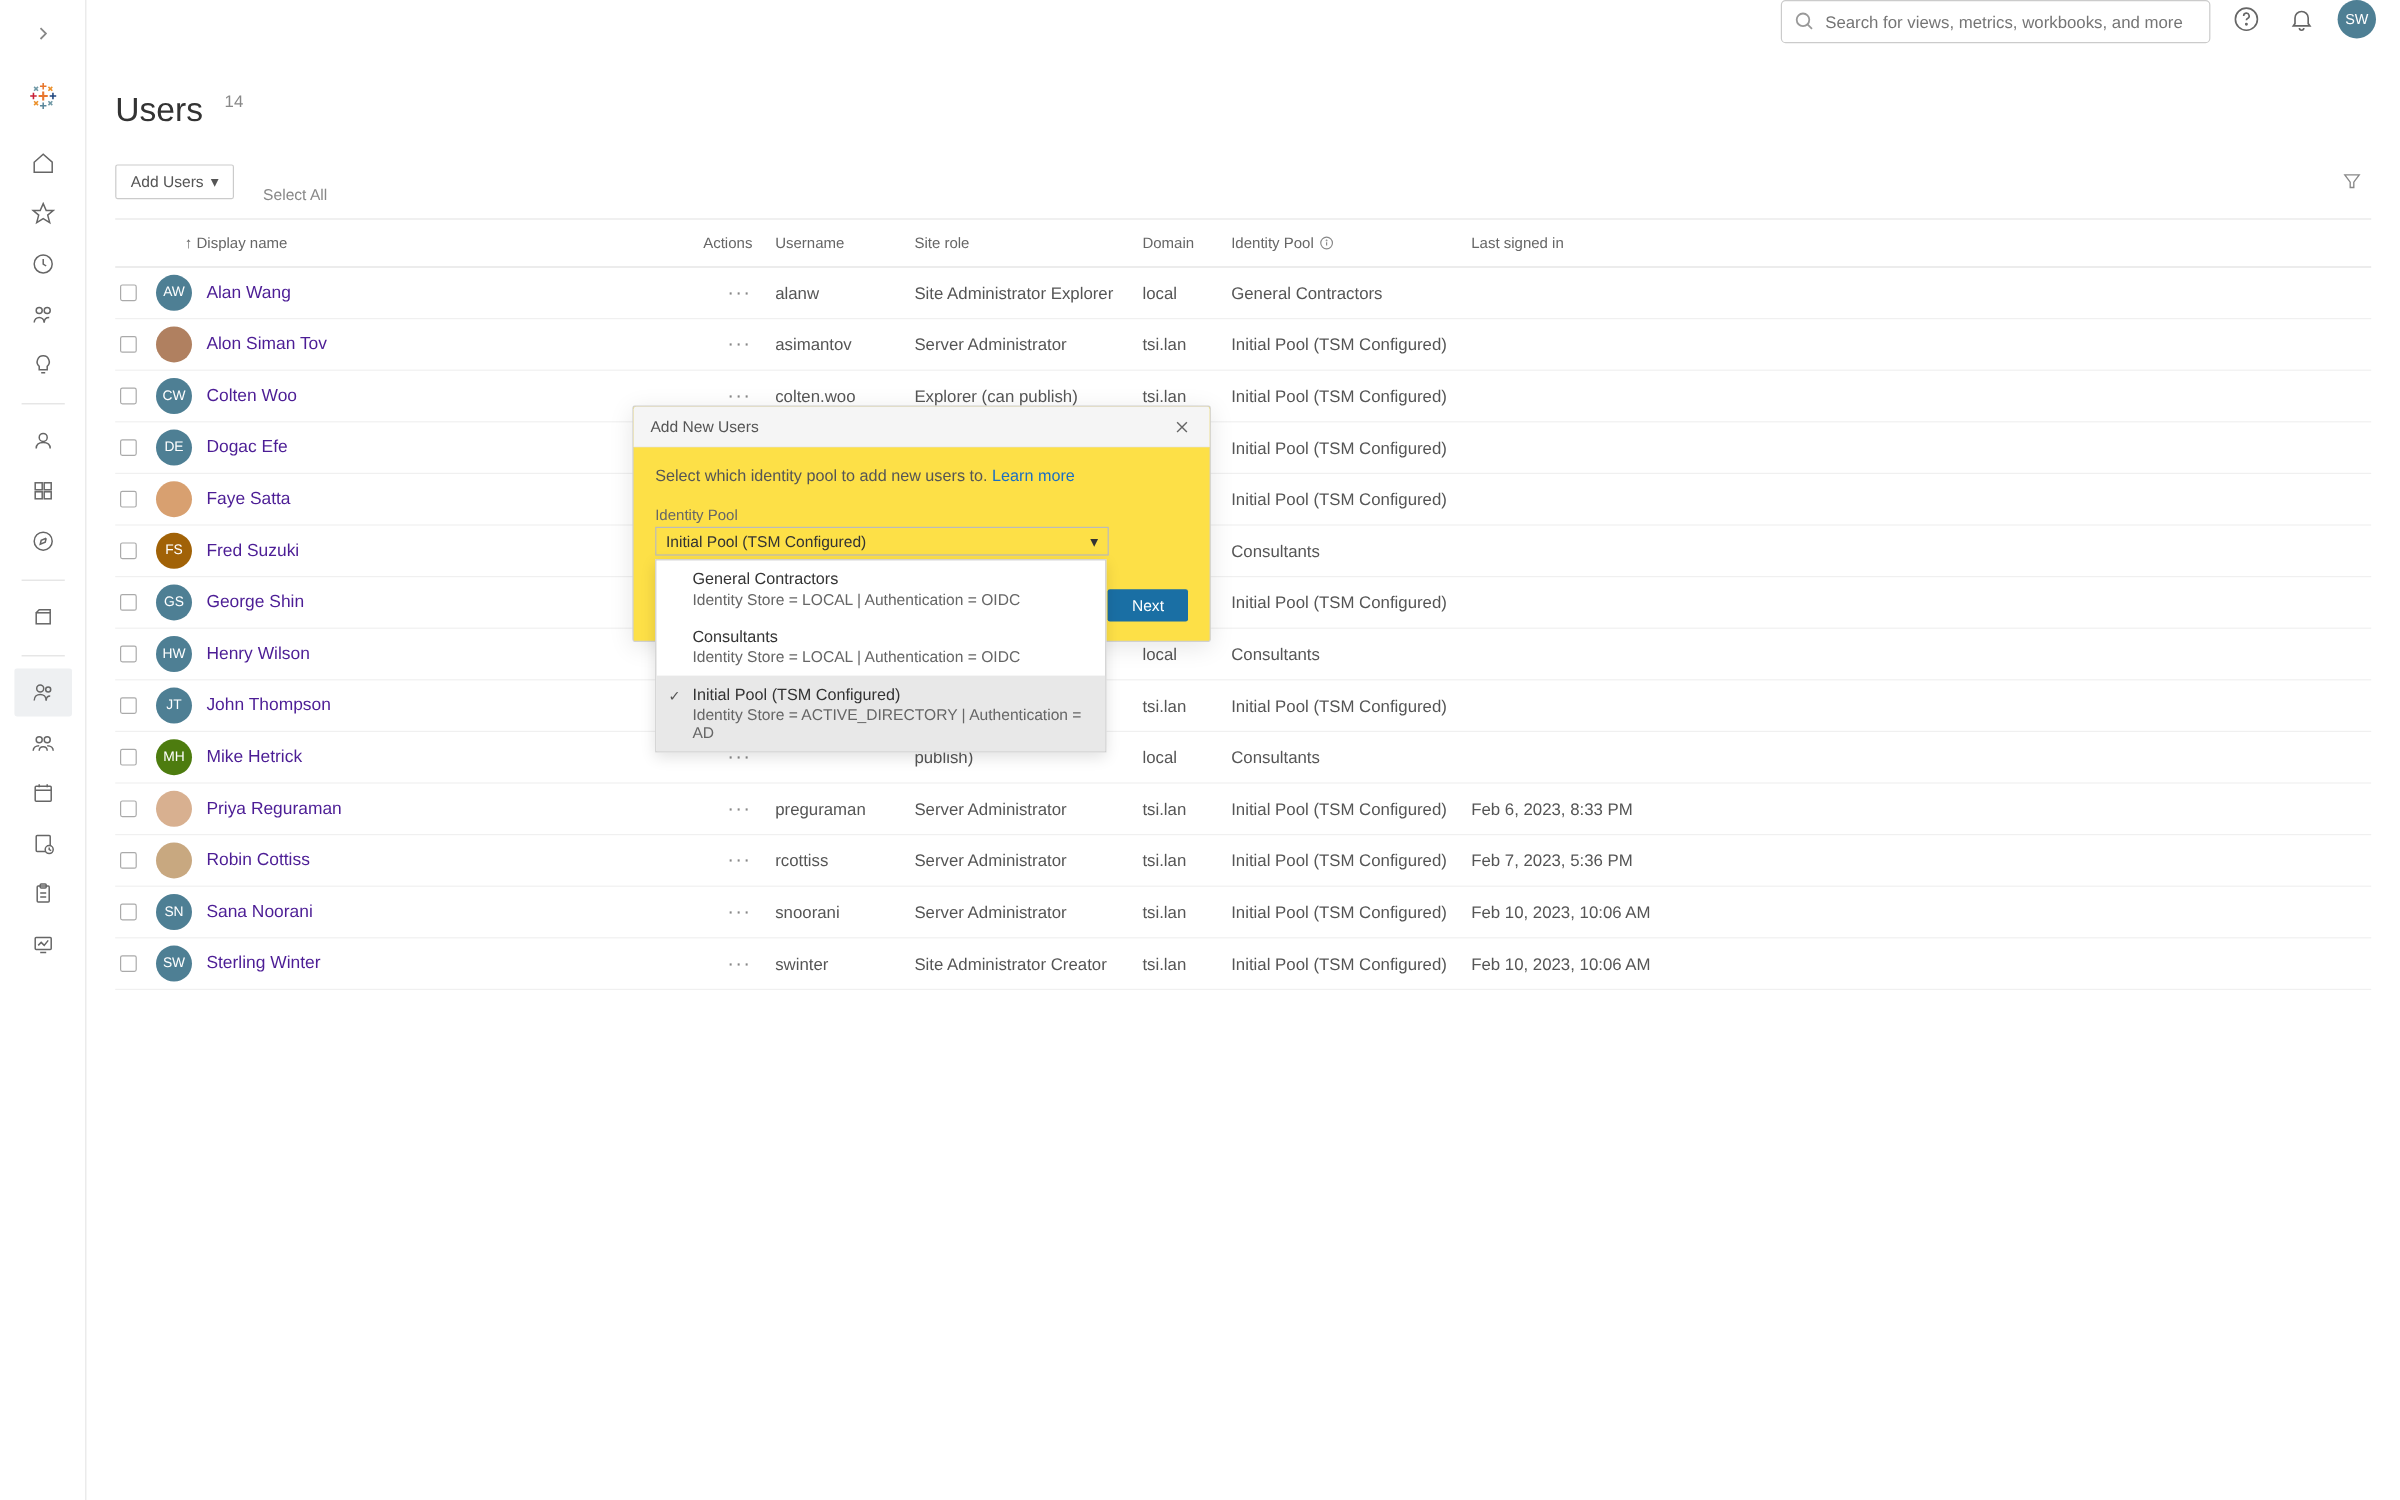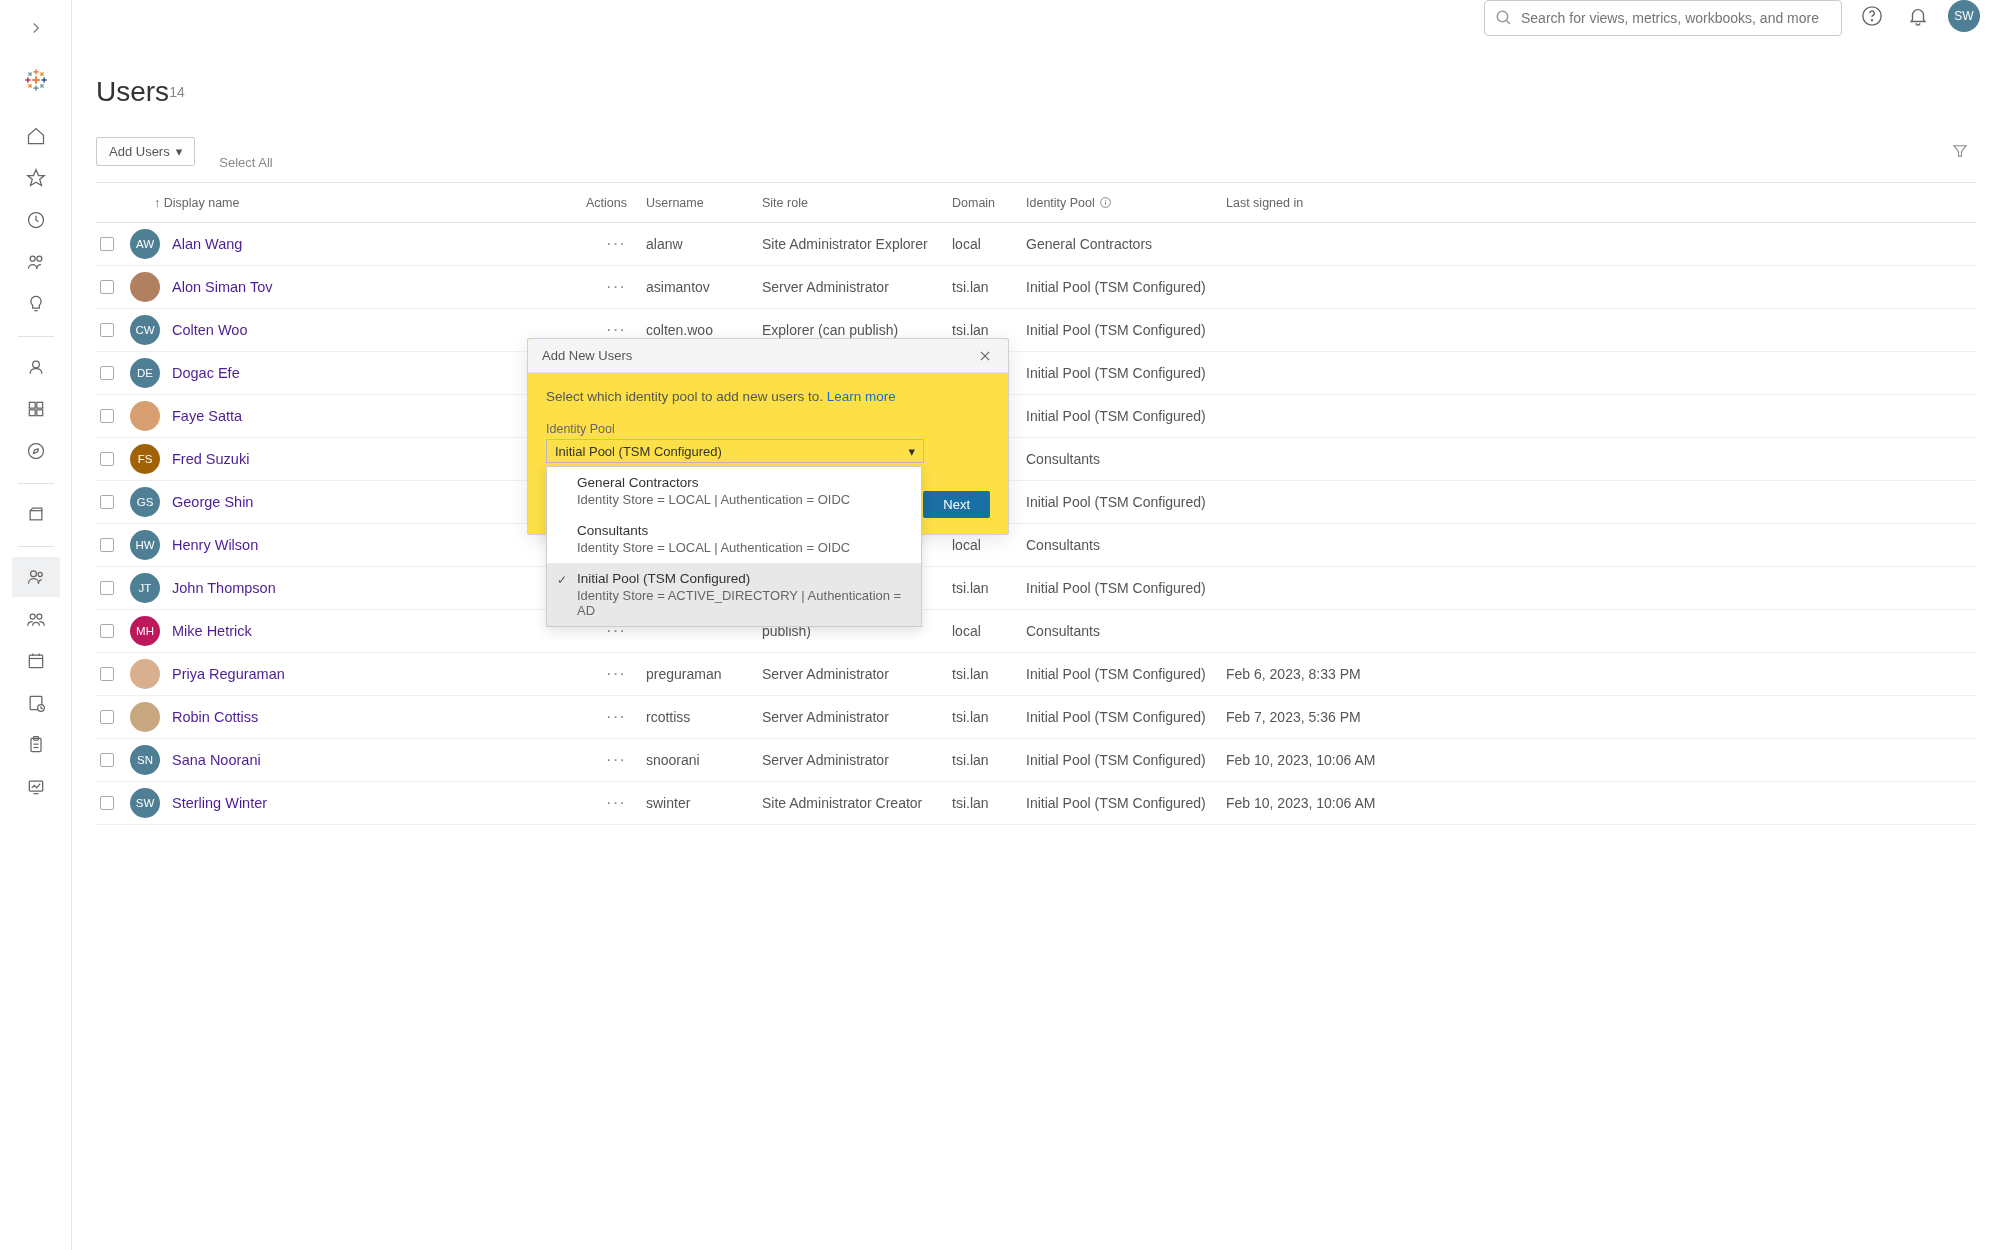--- a/index.html
+++ b/index.html
@@ -20,21 +20,21 @@
   .topbar { height: 58px; display: flex; align-items: flex-start; justify-content: flex-end; padding: 0 20px; gap: 14px; }
   .search-box { width: 358px; height: 36px; border: 1px solid #cbcbcb; border-radius: 4px; display: flex; align-items: center; padding: 0 10px; }
   .search-box svg { width: 18px; height: 18px; stroke: #999; fill: none; stroke-width: 2; margin-right: 8px; }
   .search-box input { border: none; outline: none; flex: 1; font-size: 14px; color: #666; }
   .topbar-icon { width: 32px; height: 32px; display: flex; align-items: center; justify-content: center; cursor: pointer; }
   .topbar-icon svg { width: 22px; height: 22px; stroke: #666; fill: none; stroke-width: 1.5; }
   .avatar-sw { width: 32px; height: 32px; border-radius: 50%; background: #4e7f94; color: #fff; display: flex; align-items: center; justify-content: center; font-size: 12px; font-weight: 500; cursor: pointer; }
   
   
   .content { flex: 1; padding: 0 24px 24px 24px; overflow: auto; position: relative; }
-  .page-header { display: flex; align-items: center; padding: 18px 0 24px 0; }
+  .page-header { display: flex; align-items: flex-start; gap: 18px; padding: 18px 0 24px 0; }
   .page-title { font-size: 28px; font-weight: 400; color: #333; }
   .page-count { font-size: 14px; color: #888; }
   .toolbar { display: flex; align-items: center; gap: 24px; padding-bottom: 12px; }
   .btn-add { border: 1px solid #cbcbcb; background: #fff; padding: 6px 12px; font-size: 13px; color: #555; cursor: pointer; border-radius: 2px; display: flex; align-items: center; gap: 6px; }
   .select-all { color: #888; font-size: 13px; cursor: pointer; margin-top: 23px; }
   .filter-btn { margin-left: auto; width: 32px; height: 32px; display:flex; align-items:center; justify-content:center; cursor:pointer; }
   
   
   .tbl { width: 100%; border-top: 1px solid #e6e6e6; }
   .thead, .trow { display: grid; grid-template-columns: 30px 460px 60px 116px 190px 74px 200px 1fr; align-items: center; border-bottom: 1px solid #f0f0f0; }
@@ -407,21 +407,21 @@
     <div class="cell">istrator</div>
     <div class="cell">tsi.lan</div>
     <div class="cell">Initial Pool (TSM Configured)</div>
     <div class="cell"></div>
   </div>
             <div class="trow">
     <div>
                 <div class="checkbox"></div>
               </div>
     <div class="usercell">
-      <div class="ucircle" style="background:#be185d">MH</div>
+      <div class="ucircle" style="background:#4d7c0f">MH</div>
       <a class="uname">Mike Hetrick</a>
     </div>
     <div class="actions-dots">···</div>
     <div class="cell"></div>
     <div class="cell">publish)</div>
     <div class="cell">local</div>
     <div class="cell">Consultants</div>
     <div class="cell"></div>
   </div>
             <div class="trow">

